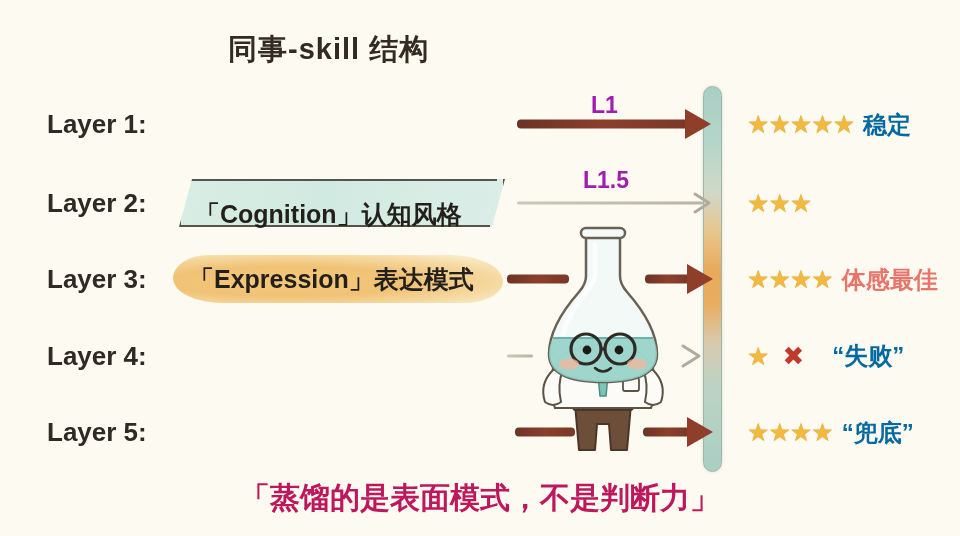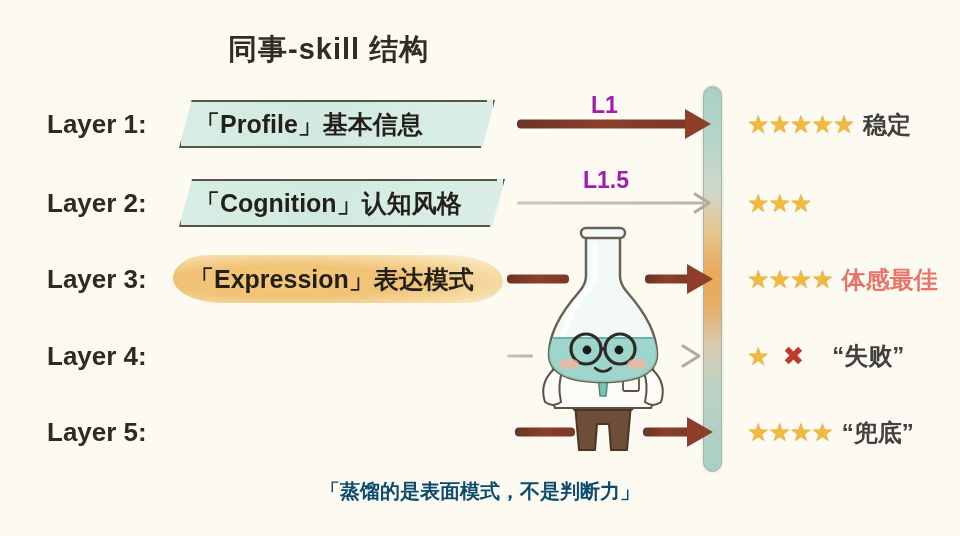--- a/index.html
+++ b/index.html
@@ -90,21 +90,21 @@
     border-radius:40px 60px 44px 56px/26px 30px 24px 28px;
     filter:blur(0.4px);
   }
   .blob-faded{
     background:radial-gradient(ellipse at 45% 50%,#efeae2 0%,#eeeae4 50%,rgba(240,237,231,.35) 100%);
     border-radius:34px 52px 38px 48px/22px 26px 22px 26px;
   }
   .faded-text{color:#bdb7ad !important;}
 
   #b1{width:316px;}
-  #b2{width:326px;}
+  #b2{width:326px;align-items:flex-end;}
   #b3{width:330px;left:162px;}
   #b4{width:312px;left:164px;}
   #b5{width:328px;}
 
   
   .arrow{position:absolute;top:50%;transform:translateY(-50%);}
   .arrow .shaft{position:absolute;top:50%;transform:translateY(-50%);height:9px;border-radius:4px;}
   .arrow .head{position:absolute;top:50%;transform:translateY(-50%);width:0;height:0;}
 
   .a-strong .shaft{background:linear-gradient(90deg,#6b3326,#8b3f2c,#7a3828);}
@@ -162,56 +162,52 @@
   .xmark{
     font-size:26px;
     font-weight:700;
     color:#c0392b;
     margin:0 6px 0 14px;
     line-height:1;
   }
   .rtext{
     font-size:24px;
     font-weight:700;
-    color:#404040;
+    color:#0369a1;
     margin-left:9px;
     line-height:1;
   }
   .rtext.accent{color:#e8756a;}
   .rtext.gap{margin-left:22px;}
 
   
   #caption{
     position:absolute;
     left:0;width:960px;
     top:478px;
     text-align:center;
-    font-size:20px;
-    font-weight:700;
-    color:#0c4a6e;
+    font-size:30px;
+    font-weight:700;
+    color:#be185d;
   }
 
   
   #mascot{position:absolute;left:523px;top:218px;width:160px;height:238px;}
 </style>
 </head>
 <body>
 
 <div id="canvas">
 
   <div class="hdr" id="title-left">同事-skill 结构</div>
 
   <div id="gauge"></div>
 
   <div class="row" id="row1">
     <div class="layer-label">Layer 1:</div>
-    <div class="banner" id="b1">
-      <div class="shape trap"></div>
-      <span class="btxt">「Profile」基本信息</span>
-    </div>
     <div class="arrow-label" style="left:580px;top:-4px;">L1</div>
     <div class="arrow a-strong" style="left:506px;width:196px;height:30px;">
       <div class="shaft" style="left:0;width:172px;"></div>
       <div class="head" style="left:168px;"></div>
     </div>
     <div class="rating">
       <span class="stars">
         <span class="star">★</span>
         <span class="star">★</span>
         <span class="star">★</span>

